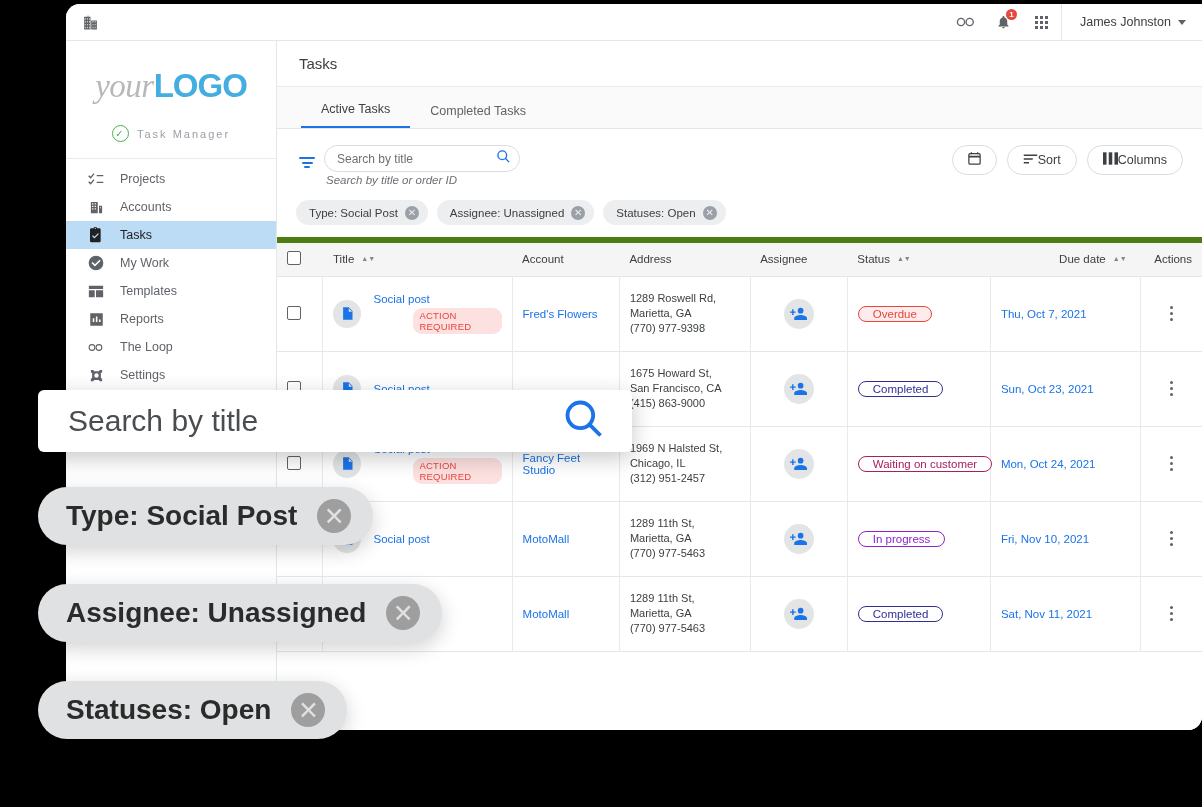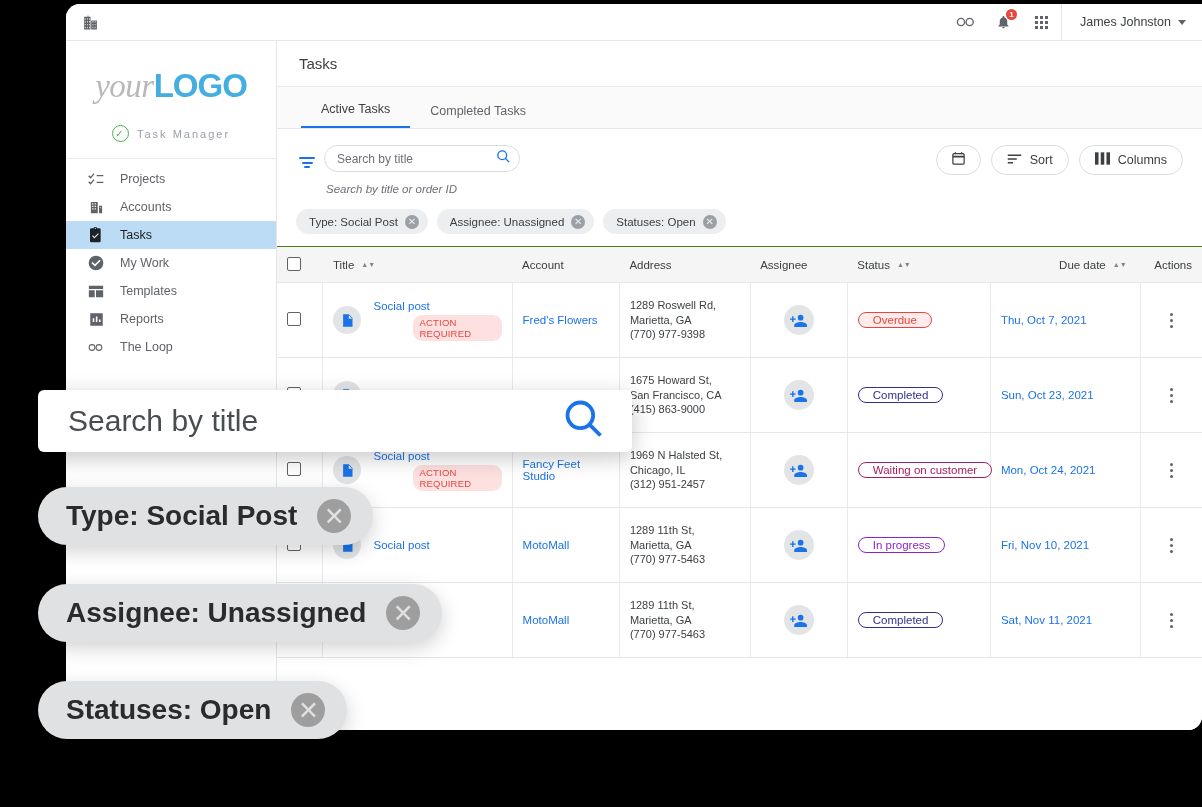--- a/index.html
+++ b/index.html
@@ -153,25 +153,25 @@
     display:flex; align-items:center;
     padding: 0 8px 0 12px;
   }
   .search-box input {
     border:0; outline:0; flex:1; min-width:0;
     font-size:12px; color:#3c4043;
     font-family:"Liberation Sans", sans-serif;
     background:transparent;
   }
   .search-box input::placeholder { color:#6b7075; }
-  .search-hint { font-style:italic; font-size:11.5px; color:#6b7075; margin-top:11px; margin-left:2px; }
+  .search-hint { font-style:italic; font-size:11.5px; color:#6b7075; margin-top:2px; margin-left:2px; }
   .tools-right { margin-left:auto; display:flex; gap:10px; align-items:center; }
   .pill-btn {
     height:30px; border:1px solid #dadce0; border-radius:16px;
-    background:#fff; display:flex; align-items:center; gap:8px;
+    background:#fff; display:flex; align-items:center; 
     padding: 0 15px; font-size:12.5px; color:#3c4043; cursor:pointer;
   }
   .pill-btn.icon-only { padding: 0 14px; }
 
   
   .chips-row { display:flex; gap:9px; padding: 14px 19px 12px 19px; flex-wrap:wrap; }
   .chip {
     display:flex; align-items:center; gap:7px;
     background:#eceef0; border-radius:15px;
     height:25px; padding: 0 9px 0 13px;
@@ -185,21 +185,21 @@
     font-size:10px; line-height:1; font-family:"Liberation Sans",sans-serif;
   }
 
   
   .table-scroll { flex:1; overflow:hidden; }
   table.tasks { width:100%; border-collapse: collapse; table-layout: fixed; }
   table.tasks thead th {
     background:#f5f5f5;
     font-size:11.5px; font-weight:normal; color:#3c4043;
     height: 36px; text-align:left;
-    border-top: 1px solid #4d7c0f;
+    border-top: 6px solid #4d7c0f;
     border-bottom: 1px solid #e4e6e8;
     padding: 0 10px;
     white-space:nowrap;
   }
   table.tasks thead th .th-in { display:flex; align-items:center; gap:7px; }
   .sort-ico { display:flex; flex-direction:column; gap:1px; line-height:0; color:#80868b; font-size:7px; }
   .cb {
     width:14px;height:14px;border:1.5px solid #5f6368;border-radius:2px;
     background:#fff; display:inline-block; cursor:pointer;
   }
@@ -405,20 +405,28 @@
           <div class="nav-item">
             <span class="nav-ico">
               <svg width="18" height="11" viewBox="0 0 30 16" fill="none" stroke="currentColor" stroke-width="2">
                 <circle cx="7.5" cy="8" r="5.4"></circle>
                   <circle cx="20.5" cy="8" r="5.4"></circle>
               </svg>
             </span>
             <span>The Loop</span>
           </div>
 
+          <div class="nav-item">
+            <span class="nav-ico">
+              <svg width="15" height="15" viewBox="0 0 24 24" fill="currentColor">
+                <path d="M3 3h4l1 2h8l1-2h4v4l-2 1v8l2 1v4h-4l-1-2H8l-1 2H3v-4l2-1V8L3 7V3zm9 5.5A3.5 3.5 0 1 0 12 15.5 3.5 3.5 0 0 0 12 8.5z"></path>
+              </svg>
+            </span>
+            <span>Settings</span>
+          </div>
 
         </div>
       </div>
 
       <div class="main">
 
         <div class="page-head">
           <div class="page-title">Tasks</div>
         </div>
 

